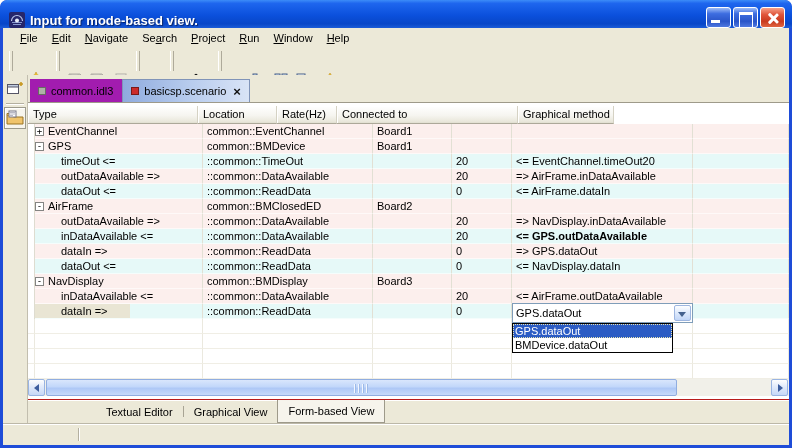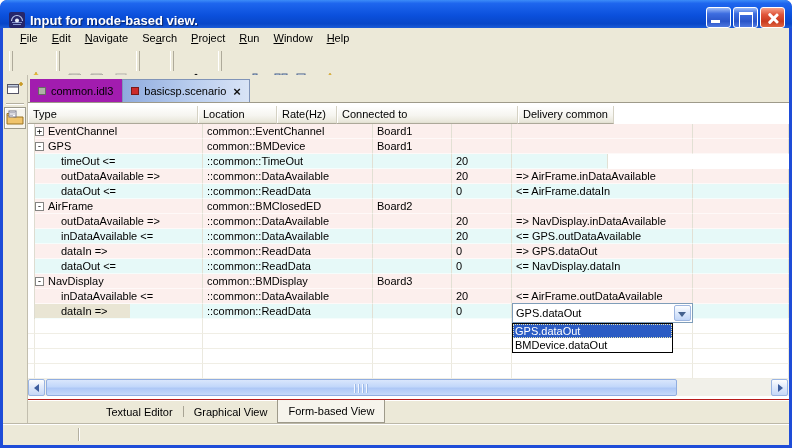--- a/index.html
+++ b/index.html
@@ -256,21 +256,21 @@
             <span>basicsp.scenario</span>
             <span class="tclose">×</span>
           </div>
         </div>
       <div class="content" id="content">
         <div class="thead" id="thead">
             <div class="th" style="width: 170px;">Type</div>
             <div class="th" style="width: 79px;">Location</div>
             <div class="th" style="width: 60px;">Rate(Hz)</div>
             <div class="th" style="width: 181px;">Connected to</div>
-            <div class="th" style="width: 96px;">Delivery common</div>
+            <div class="th" style="width: 96px;">Graphical method</div>
           </div>
         <div class="tbody" id="tbody">
             <div class="trow pink">
               <div class="gut"></div>
               <div class="td c1" style="width: 168px;">
                 <span class="exp">+</span>
                 <span>EventChannel</span>
               </div>
               <div class="td" style="width: 170px;">common::EventChannel</div>
               <div class="td" style="width: 79px;">Board1</div>
@@ -291,20 +291,21 @@
               <div class="td" style="width: 96px;"></div>
             </div>
             <div class="trow blue">
               <div class="gut"></div>
               <div class="td c1" style="width: 168px;">
                 <span class="portlab">timeOut &lt;=</span>
               </div>
               <div class="td" style="width: 170px;">::common::TimeOut</div>
               <div class="td" style="width: 79px;"></div>
               <div class="td" style="width: 60px;">20</div>
+              <div class="td" style="width: 181px;">&lt;= EventChannel.timeOut20</div>
               <div class="td" style="width: 96px;"></div>
             </div>
             <div class="trow pink">
               <div class="gut"></div>
               <div class="td c1" style="width: 168px;">
                 <span class="portlab">outDataAvailable =&gt;</span>
               </div>
               <div class="td" style="width: 170px;">::common::DataAvailable</div>
               <div class="td" style="width: 79px;"></div>
               <div class="td" style="width: 60px;">20</div>
@@ -346,21 +347,21 @@
               <div class="td" style="width: 96px;"></div>
             </div>
             <div class="trow blue">
               <div class="gut"></div>
               <div class="td c1" style="width: 168px;">
                 <span class="portlab">inDataAvailable &lt;=</span>
               </div>
               <div class="td" style="width: 170px;">::common::DataAvailable</div>
               <div class="td" style="width: 79px;"></div>
               <div class="td" style="width: 60px;">20</div>
-              <div class="td" style="width: 181px;">&lt;= GPS.outDataAvailable</div>
+              <div class="td" style="width: 181px; font-weight: bold;">&lt;= GPS.outDataAvailable</div>
               <div class="td" style="width: 96px;"></div>
             </div>
             <div class="trow pink">
               <div class="gut"></div>
               <div class="td c1" style="width: 168px;">
                 <span class="portlab">dataIn =&gt;</span>
               </div>
               <div class="td" style="width: 170px;">::common::ReadData</div>
               <div class="td" style="width: 79px;"></div>
               <div class="td" style="width: 60px;">0</div>

